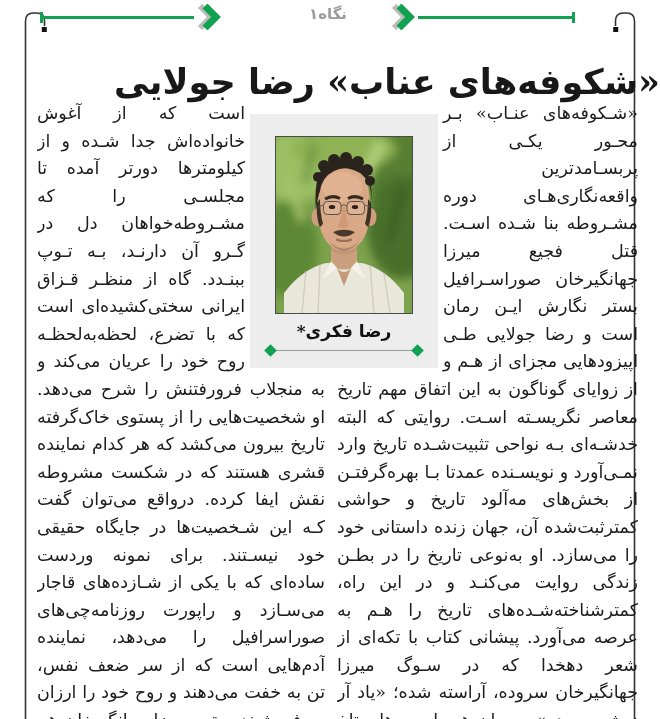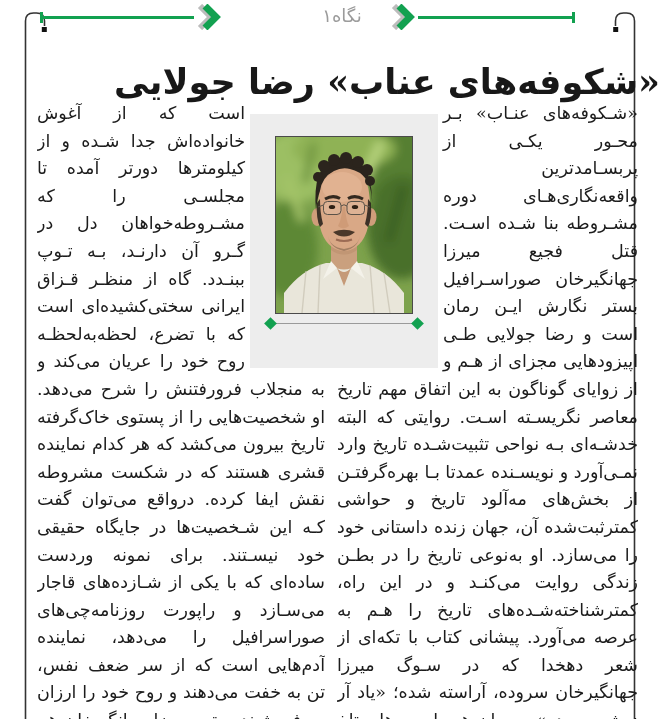--- a/index.html
+++ b/index.html
@@ -3,22 +3,22 @@
 <meta charset="utf-8">
 <style>
   html,body{margin:0;padding:0;background:#fff;}
   .page{position:relative;width:660px;height:719px;background:var(--paper,#fff);overflow:hidden;
         font-family:"DejaVu Serif","DejaVu Sans",serif;}
   .borders-svg{position:absolute;left:0;top:0;pointer-events:none;}
   
   .kicker-tick{position:absolute;top:12px;width:3px;height:11px;background:var(--accent,#12a150);}
   .kicker-line{position:absolute;top:16px;height:3px;background:var(--accent,#12a150);}
   .kicker-chevron{position:absolute;top:4px;width:26px;height:26px;}
-  .kicker-label{position:absolute;top:5px;left:282px;width:120px;text-align:center;
-        font-size:18px;font-weight:normal;color:var(--kicker,#9b9b9b);direction:rtl;}
+  .kicker-label{position:absolute;top:5px;left:268px;width:120px;text-align:center;
+        font-size:15px;font-weight:bold;color:var(--kicker,#9b9b9b);direction:rtl;}
   
   .title{position:absolute;top:38px;left:0;width:660px;direction:rtl;
         font-size:35px;font-weight:900;color:#181818;letter-spacing:-0.5px;}
   
   .photo-block{position:absolute;left:250px;top:114px;width:188px;height:254px;background:var(--photo-bg,#ededed);}
   .photo-frame{width:136px;height:176px;margin:22px auto 0 auto;border:1px solid #4a4a4a;box-sizing:content-box;
         overflow:hidden;display:block;}
   .photo-caption{margin-top:7px;text-align:center;font-size:17px;font-weight:bold;color:#111;direction:rtl;}
   .ornament{position:relative;height:14px;margin-top:3px;}
   .ornament-line{position:absolute;left:24px;right:24px;top:6px;height:1px;background:#9a9a9a;}
@@ -127,20 +127,21 @@
 
       <ellipse cx="56" cy="70" rx="3.2" ry="2.1" fill="#2e2014"></ellipse>
       <ellipse cx="79" cy="70" rx="3.2" ry="2.1" fill="#2e2014"></ellipse>
 
       <path d="M67,70 Q65,84 62,89 Q67,93.5 73,89 Q70,84 69,70 Z" fill="#c8926e" opacity="0.6"></path>
 
       <path d="M57,95 Q68,90.5 79,95 Q74,99.5 68,99.5 Q62,99.5 57,95 Z" fill="#4a382a"></path>
       <path d="M60,102.5 Q68,105.5 76,102.5" stroke="#9c6b54" stroke-width="2" fill="none"></path>
       <path d="M52,99 Q54,111 68,114 Q82,111 84,99 Q82,110 68,112 Q54,110 52,99 Z" fill="#6e5640" opacity="0.5"></path>
     </svg>
+    <div class="photo-caption">رضا فکری*</div>
     <div class="ornament">
       <div class="ornament-line"></div>
       <div class="diamond dl"></div>
       <div class="diamond dr"></div>
     </div>
   </div>
 
   <div class="col col-right" lang="fa">
     <div class="notch"></div>
     <span>«شـکوفه‌های عنـاب» بـر محـور یکـی از پربسـامدترین واقعه‌نگاری‌هـای دوره مشـروطه بنا شـده اسـت. قتل فجیع میرزا جهانگیرخان صوراسـرافیل بستر نگارش ایـن رمان است و رضا جولایی طـی اپیزودهایی مجزای از هـم و از زوایای گوناگون به این اتفاق مهم تاریخ معاصر نگریسـته اسـت. روایتی که البته خدشـه‌ای بـه نواحی تثبیت‌شـده تاریخ وارد نمـی‌آورد و نویسـنده عمدتا بـا بهره‌گرفتـن از بخش‌های مه‌آلود تاریخ و حواشی کمترثبت‌شده آن، جهان زنده داستانی خود را می‌سازد. او به‌نوعی تاریخ را در بطـن زندگی روایت می‌کنـد و در این راه، کمترشناخته‌شـده‌های تاریخ را هـم به عرصه می‌آورد. پیشانی کتاب با تکه‌ای از شعر دهخدا که در سـوگ میرزا جهانگیرخان سروده، آراسته شده؛ «یاد آر ز شمع مرده» و رمان هم با مویه‌های تلخ و حزین همسر جهانگیرخان گشوده می‌شود؛ همراه با نقل شمه‌ای از سـوز دل و درد جانکاه ایـن زن و طفل شـیری‌اش. جولایی البته برای</span>

